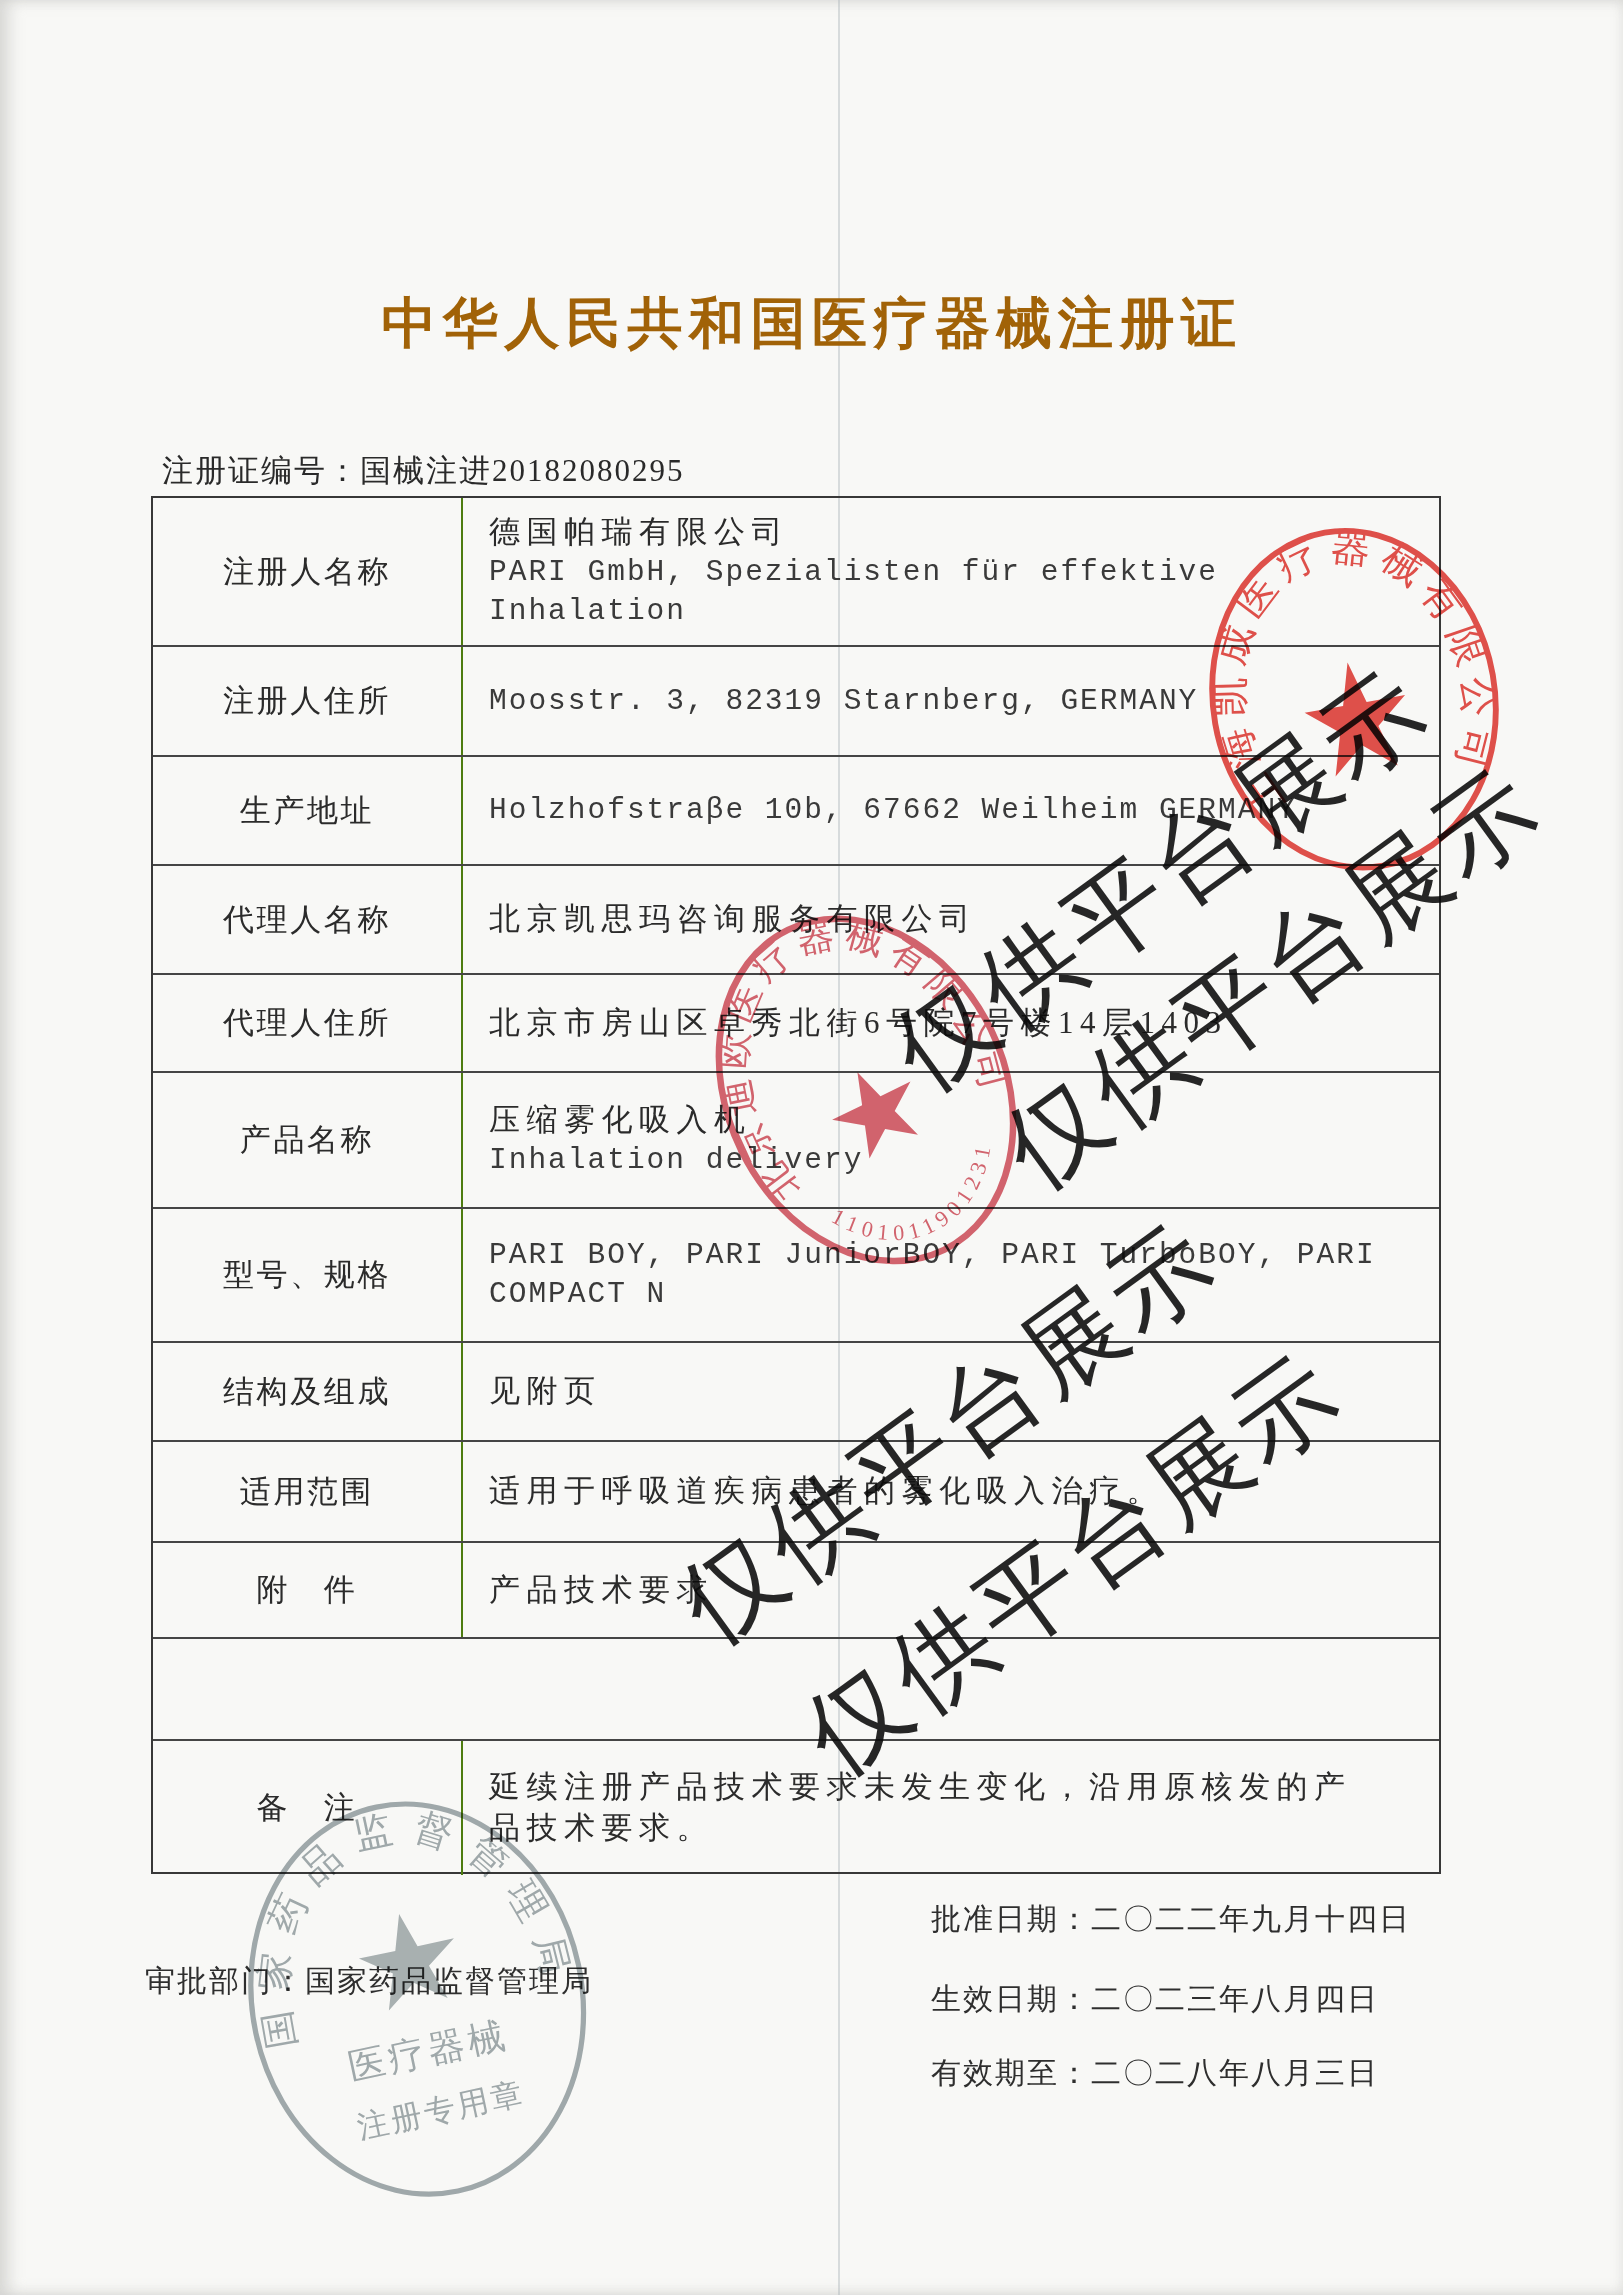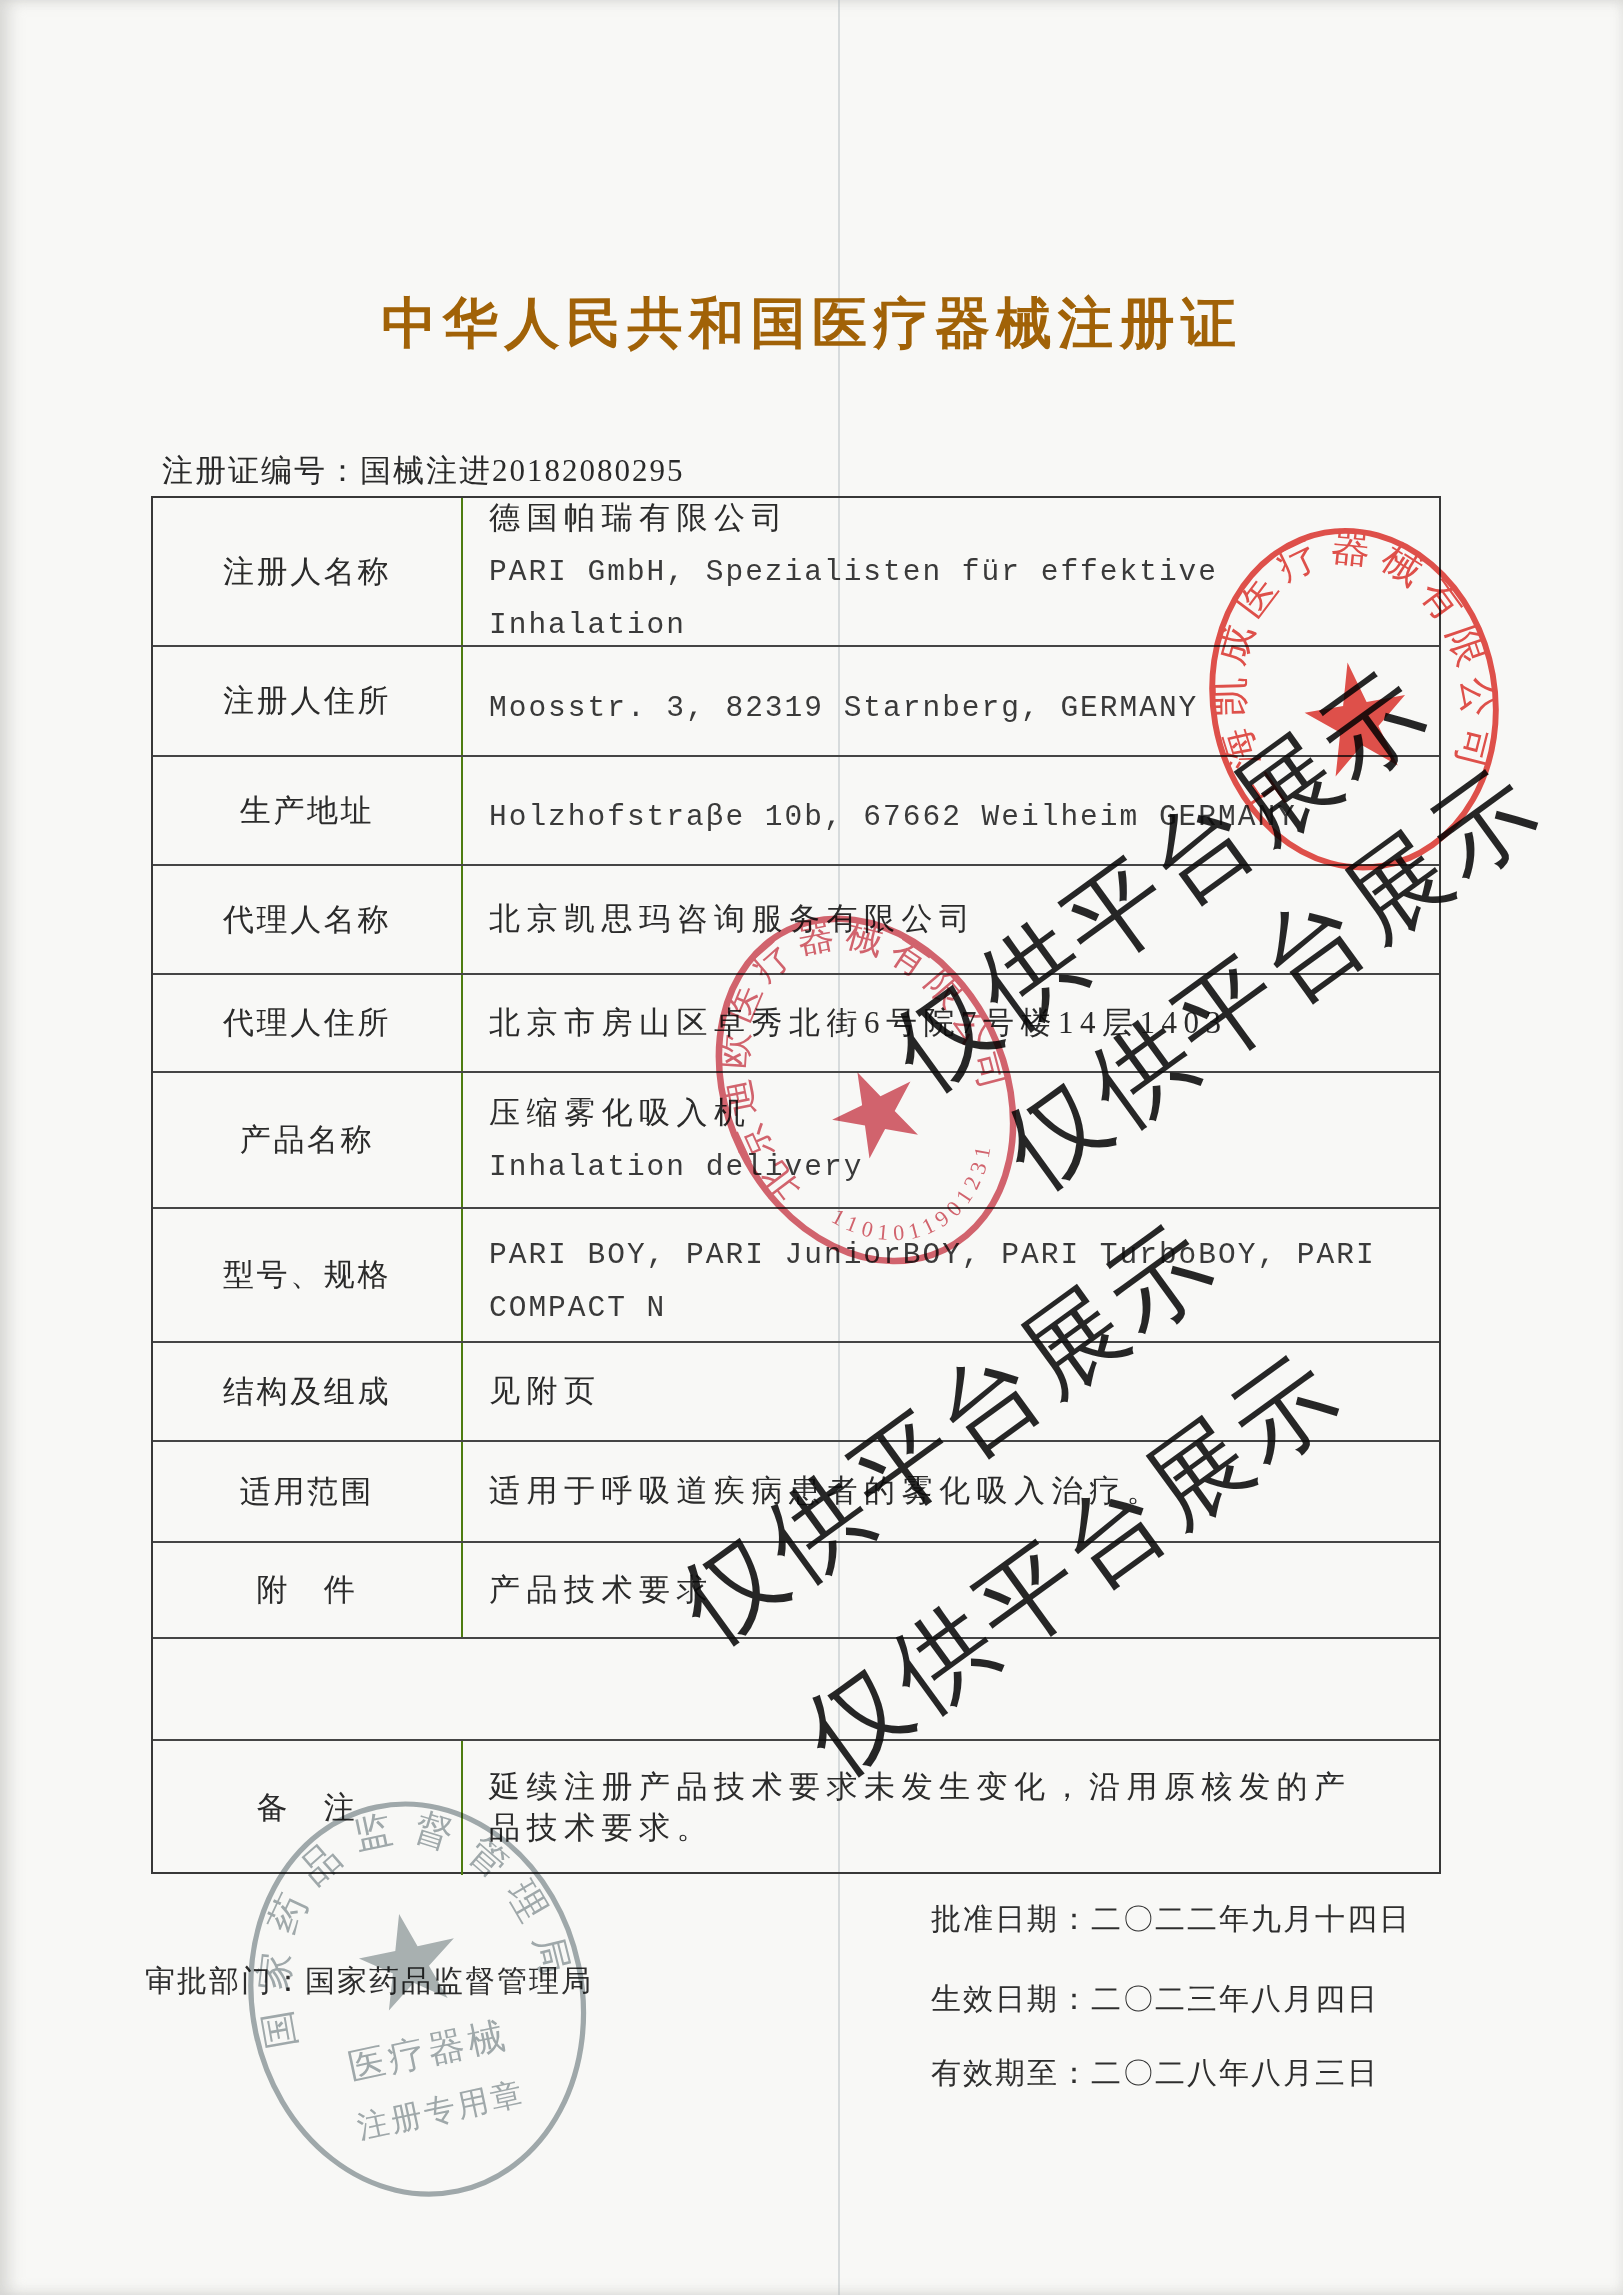--- a/index.html
+++ b/index.html
@@ -39,21 +39,21 @@
     font-size:31px;letter-spacing:2.6px;color:#2b2b2b;text-align:center;
   }
   .tvalue{
     flex:1;display:flex;flex-direction:column;justify-content:center;
     padding-left:26px;padding-right:13px;box-sizing:border-box;
   }
   .vline{line-height:1.32;}
   .vline.zh{font-size:31px;letter-spacing:6.5px;color:#2b2b2b;}
   .vline.lat{
     font-family:"Liberation Mono","DejaVu Sans Mono",monospace;
-    font-size:29.5px;letter-spacing:2px;color:#3a3a3a;margin-top:14px;
+    font-size:29.5px;letter-spacing:2px;color:#3a3a3a;
   }
   
   .footer-line{position:absolute;font-size:30px;letter-spacing:2px;color:#2e2e2e;white-space:nowrap;}
   .fl-dept{left:145px;top:1961px;}
   .fl-approval{left:931px;top:1899px;}
   .fl-effective{left:931px;top:1979px;}
   .fl-expiry{left:931px;top:2053px;}
   
   .wm{
     position:absolute;z-index:3;

